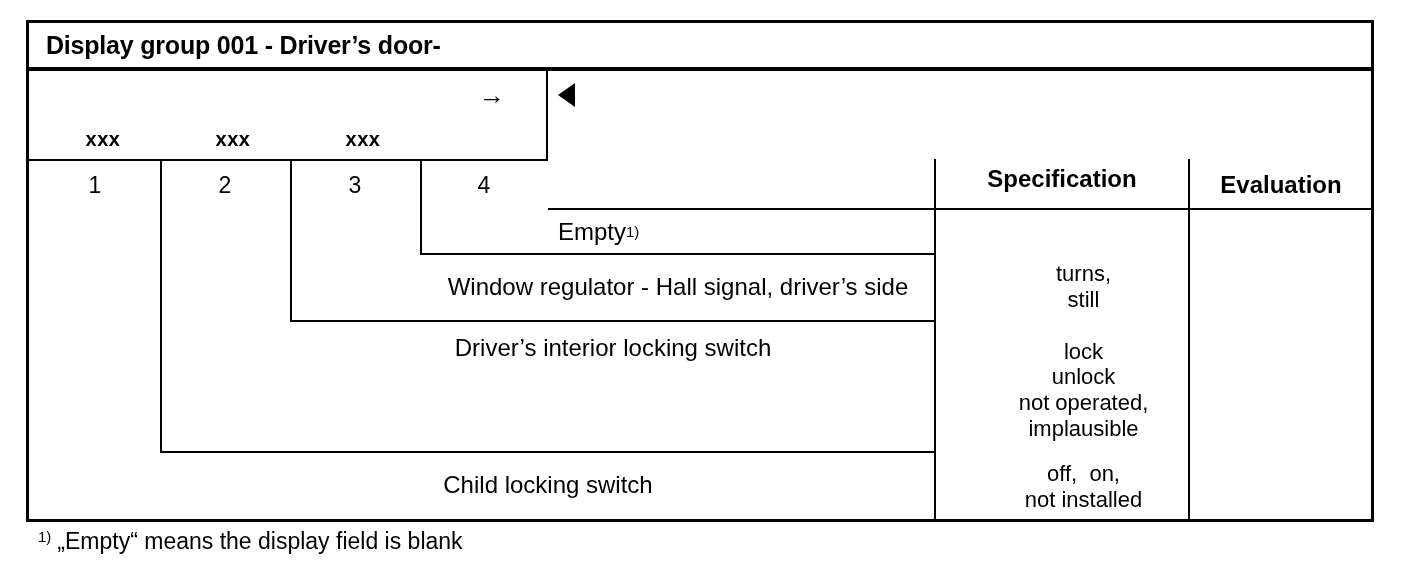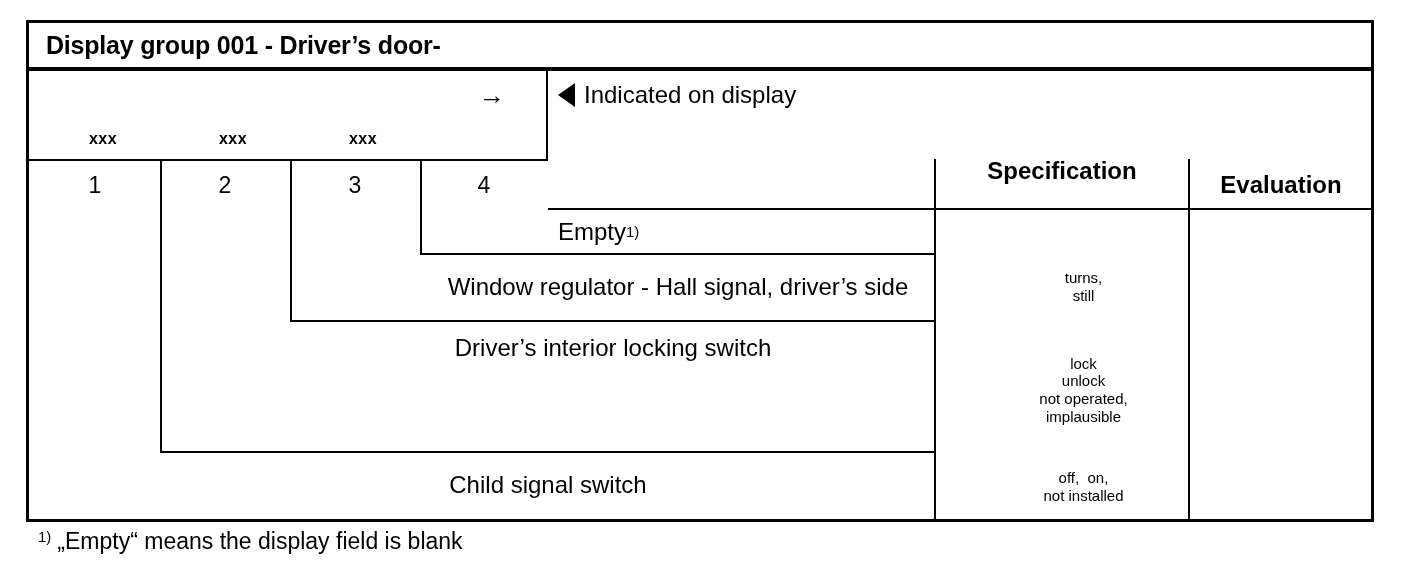--- a/index.html
+++ b/index.html
@@ -61,26 +61,26 @@
     position: absolute;
     display: flex;
     box-sizing: border-box;
     white-space: pre;
   }
   .cell.center   { align-items: center; justify-content: center; text-align: center; }
   .cell.left     { align-items: center; justify-content: flex-start; }
   .cell.topleft  { align-items: flex-start; justify-content: flex-start; }
 
   .t-read   { font-size: 24px; }
-  .t-xxx    { font-size: 16px; font-weight: bold; letter-spacing: 0.5px; }
+  .t-xxx    { font-size: 20px; font-weight: bold; letter-spacing: 0.5px; }
   .t-num    { font-size: 23px; }
   .t-hdr    { font-size: 24px; font-weight: bold; }
   .t-hdr-n  { font-size: 24px; }
   .t-body   { font-size: 24px; }
-  .t-spec   { font-size: 15px; line-height: 1.17; text-align: center; padding-left: 43px; }
+  .t-spec   { font-size: 22px; line-height: 1.17; text-align: center; padding-left: 43px; }
   .t-eval   { font-size: 24px; }
   .t-note   { font-size: 23px; }
 
   .arrow-r  { font-size: 26px; line-height: 1; }
 
   
   .tri-left {
     width: 0; height: 0;
     border-top: 12px solid transparent;
     border-bottom: 12px solid transparent;
@@ -117,21 +117,20 @@
   <div class="ln-h thick" style="left:26px; top:67px; width:1348px;"></div>
 
 
   <div class="cell center arrow-r" style="left:462px; top:76px; width:60px; height:38px;">→</div>
 
   <div class="ln-v" style="left:546px; top:69px; height:92px;"></div>
 
   <div class="cell left" style="left:558px; top:76px; width:380px; height:38px;">
     <span class="marker-row">
       <span class="tri-left"></span>
-      <span class="t-hdr-n">Indicated on display</span>
     </span>
   </div>
 
   <div class="cell center t-xxx" style="left:58px; top:122px; width:90px; height:34px;">xxx</div>
   <div class="cell center t-xxx" style="left:188px; top:122px; width:90px; height:34px;">xxx</div>
   <div class="cell center t-xxx" style="left:318px; top:122px; width:90px; height:34px;">xxx</div>
 
   <div class="ln-h" style="left:26px; top:159px; width:522px;"></div>
 
   <div class="cell center t-num" style="left:30px; top:162px; width:130px; height:46px;">1</div>
@@ -141,21 +140,21 @@
 
   <div class="ln-v" style="left:420px; top:159px; height:96px;"></div>
   <div class="ln-h" style="left:420px; top:253px; width:516px;"></div>
 
   <div class="ln-v" style="left:290px; top:159px; height:163px;"></div>
   <div class="ln-h" style="left:290px; top:320px; width:646px;"></div>
 
   <div class="ln-v" style="left:160px; top:159px; height:294px;"></div>
   <div class="ln-h" style="left:160px; top:451px; width:776px;"></div>
 
-  <div class="cell center t-hdr" style="left:936px; top:148px; width:252px; height:46px;">Specification</div>
+  <div class="cell center t-hdr" style="left:936px; top:156px; width:252px; height:46px;">Specification</div>
   <div class="cell center t-hdr" style="left:1190px; top:162px; width:182px; height:46px;text-align:center;">Evaluation</div>
 
   <div class="ln-h" style="left:548px; top:208px; width:826px;"></div>
 
   <div class="ln-v" style="left:934px; top:159px; height:363px;"></div>
   <div class="ln-v" style="left:1188px; top:159px; height:363px;"></div>
 
   <div class="cell left t-body" style="left:558px; top:211px; width:370px; height:42px;">
     <span>Empty</span><span class="sup">1)</span>
   </div>
@@ -163,21 +162,21 @@
   <div class="cell center t-body" style="left:424px; top:255px; width:508px; height:64px;">Window regulator - Hall signal, driver’s side</div>
   <div class="cell center t-spec" style="left:936px; top:255px; width:252px; height:64px;">turns,
 still</div>
 
   <div class="cell center t-body" style="left:294px; top:324px; width:638px; height:48px;">Driver’s interior locking switch</div>
   <div class="cell center t-spec" style="left:936px; top:330px; width:252px; height:120px;">lock
 unlock
 not operated,
 implausible</div>
 
-  <div class="cell center t-body" style="left:164px; top:455px; width:768px; height:60px;">Child signal switch</div>
+  <div class="cell center t-body" style="left:164px; top:455px; width:768px; height:60px;">Child locking switch</div>
   <div class="cell center t-spec" style="left:936px; top:455px; width:252px; height:64px;">off,  on,
 not installed</div>
 
   <div id="footnote">
     <span class="fn-mark">1)</span>
     <span class="t-note">„Empty“ means the display field is blank</span>
   </div>
 
 </div>
 

